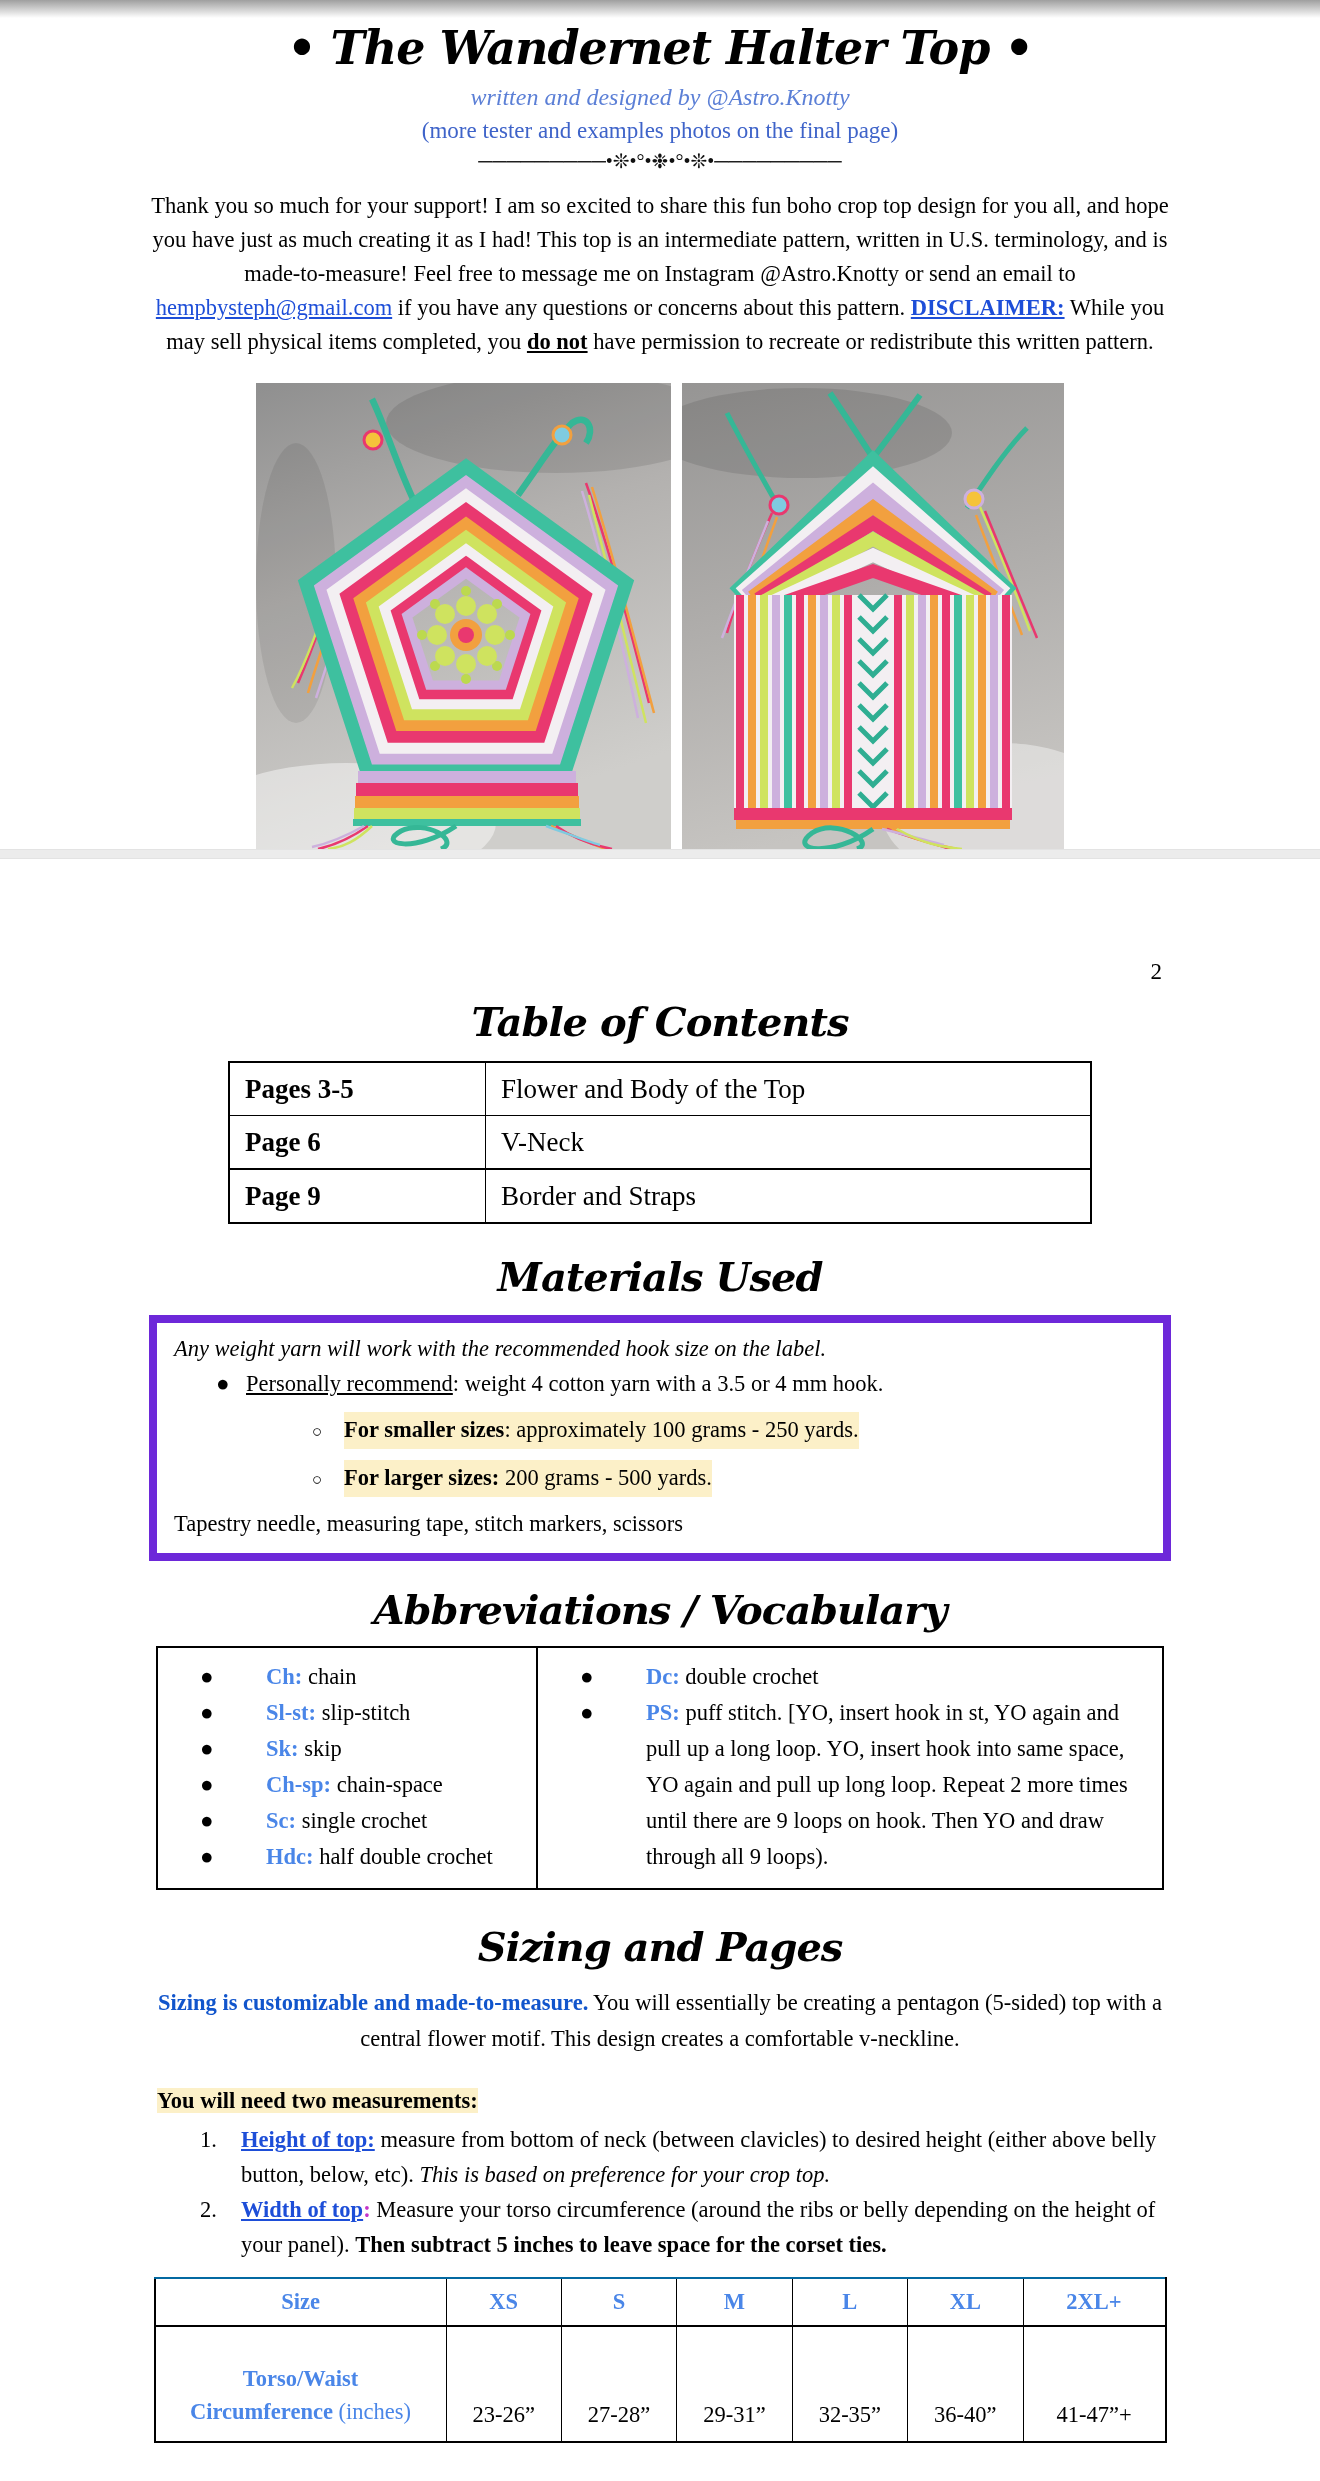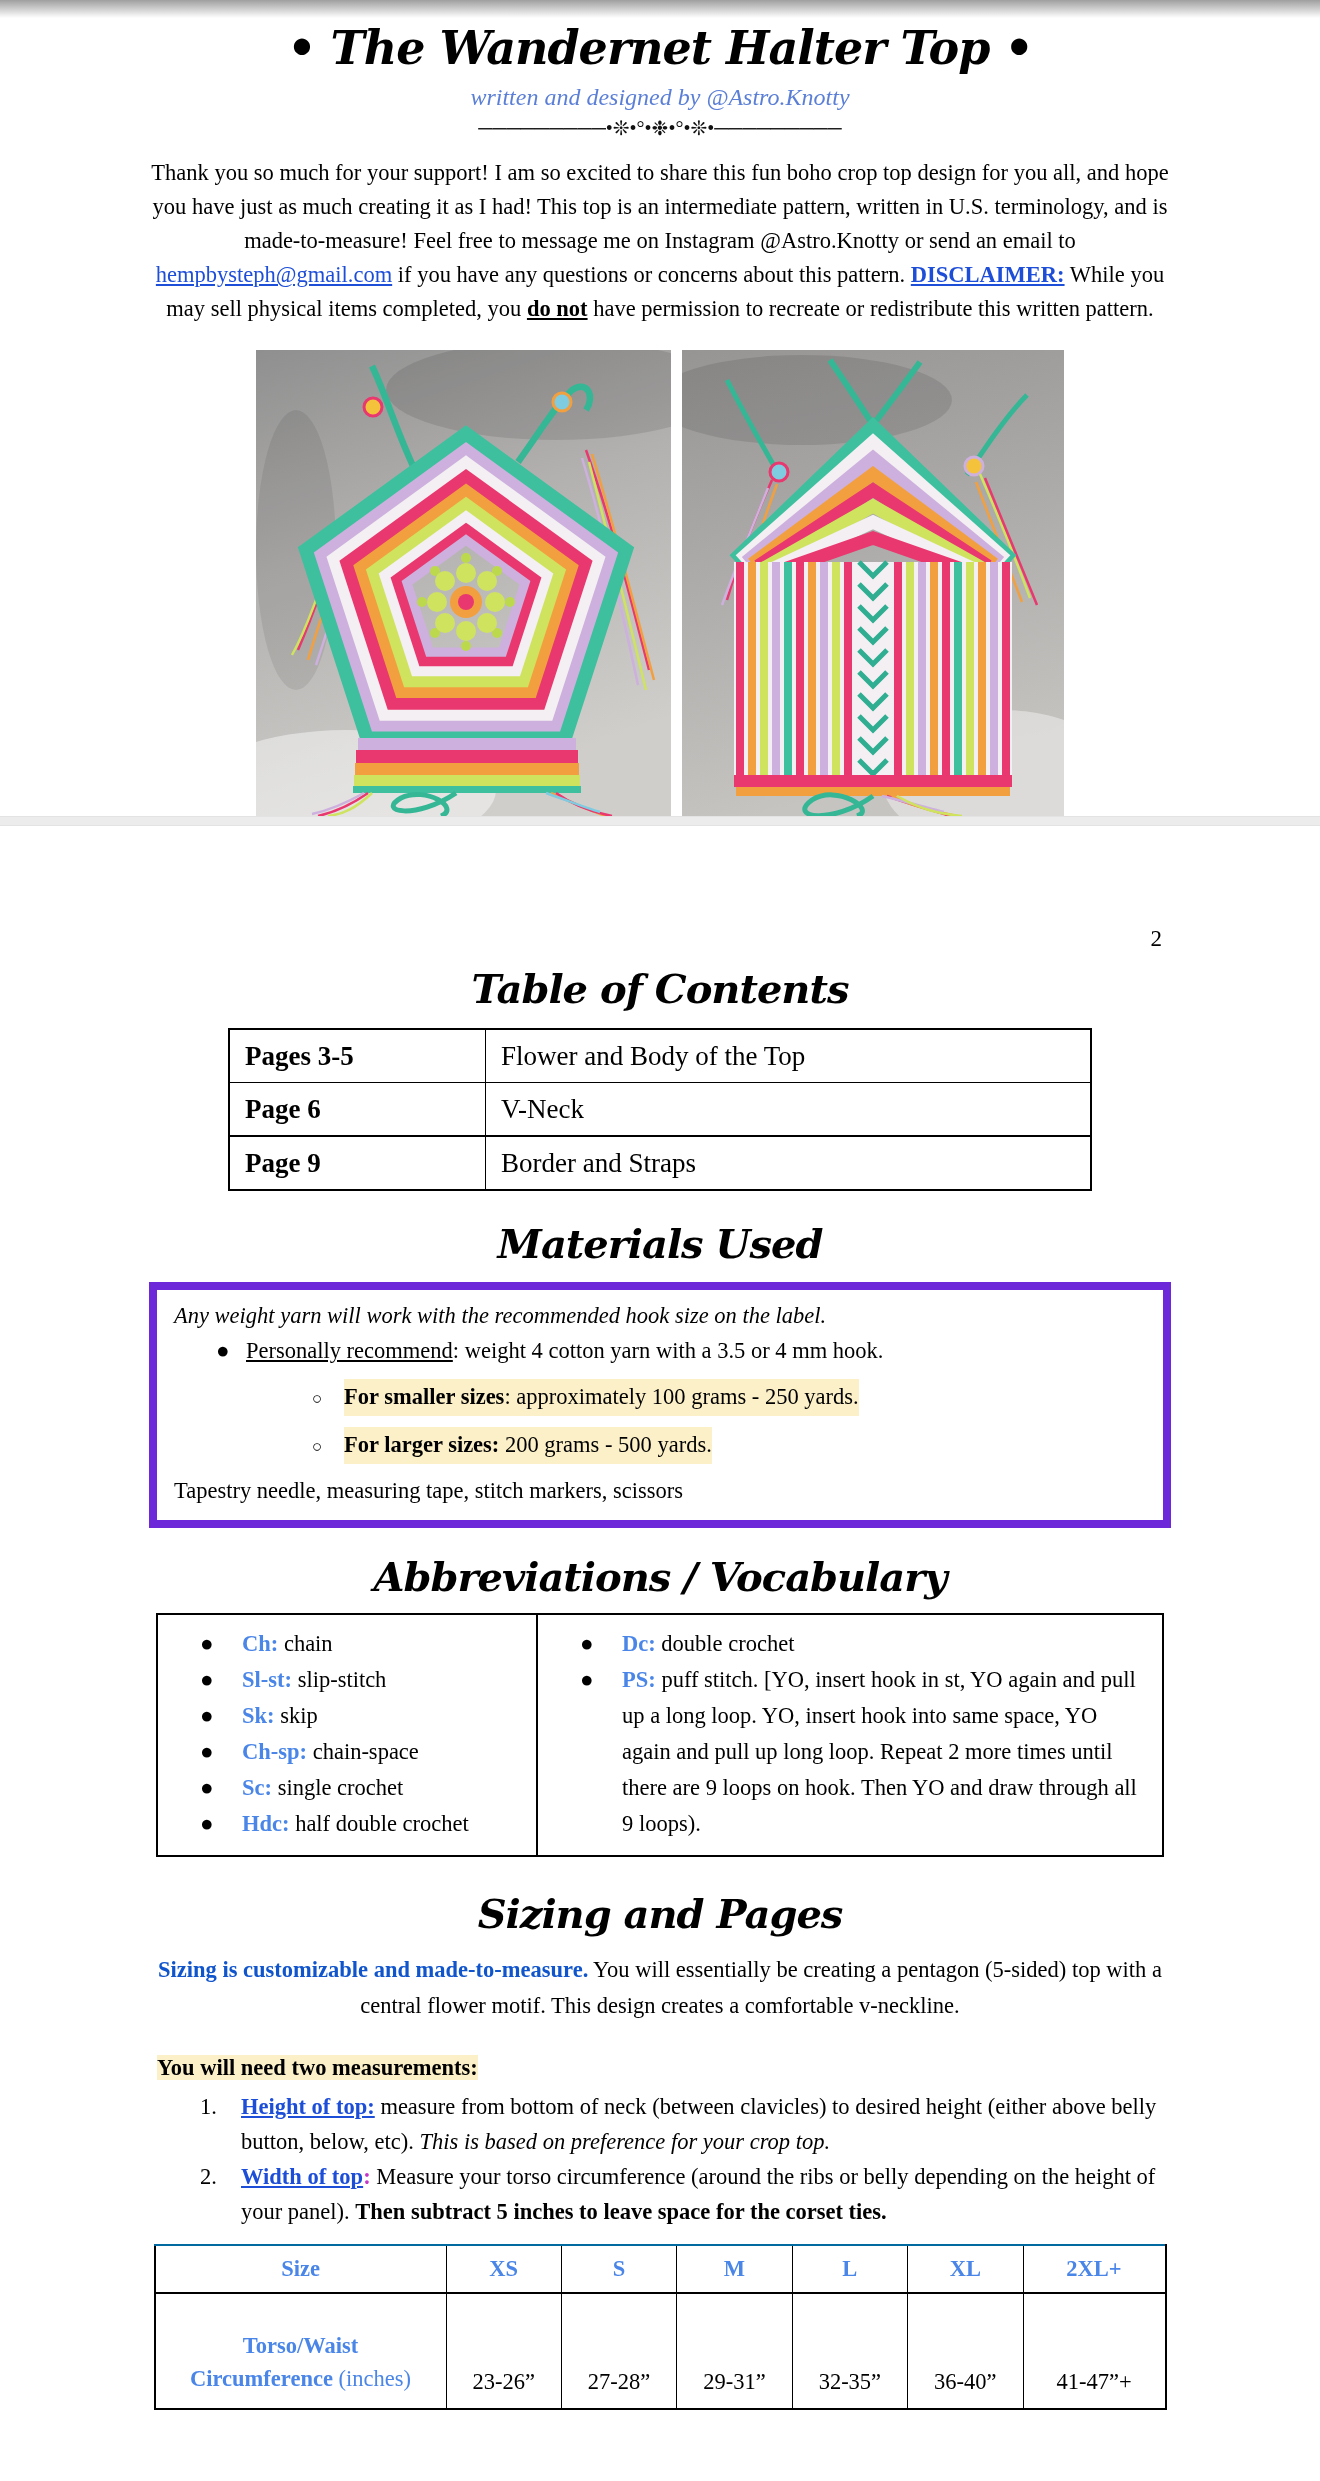--- a/index.html
+++ b/index.html
@@ -42,21 +42,21 @@
   .marker{display:inline-block;width:30px;text-align:left;flex:0 0 auto;}
   .marker.small{font-size:17px;width:32px;padding-top:2px;}
   .hl{background:#fcf0c8;}
 
   .abbr-heading{margin-top:24px;}
   .abbr-table{width:1008px;margin:11px auto 0;font-size:22.5px;line-height:36px;}
   .abbr-table td{border:2px solid #000;vertical-align:top;padding:11px 14px 13px 30px;}
   .abbr-table td:first-child{width:334px;}
   .abbr-item{display:flex;}
   .abbr-blt{flex:0 0 42px;text-align:left;padding-left:12px;}
-  .abbr-text{flex:1;}
+  .abbr-text{flex:1;margin-left:24px;}
   .term{color:#4a86e8;font-weight:bold;}
 
   .sizing-heading{margin-top:32px;}
   .sizing-p{width:1070px;margin:13px auto 0;text-align:center;font-size:22.5px;line-height:36px;}
   .need-line{margin:27px 0 0 157px;font-size:22.5px;font-weight:bold;line-height:33px;}
   .num-list{margin-top:5px;}
   .num-item{display:flex;margin-left:200px;width:965px;font-size:22.5px;line-height:35px;}
   .num{flex:0 0 41px;}
   .num-text{flex:1;}
 
@@ -78,20 +78,21 @@
   .s-mag{color:#c435c9;font-weight:bold;}
 </style>
 </head>
 <body>
 
 <div class="top-shade"></div>
 
 <div class="page">
   <h1 class="script doc-title">• The Wandernet Halter Top •</h1>
   <div class="byline">written and designed by @Astro.Knotty</div>
+  <div class="note">(more tester and examples photos on the final page)</div>
   <div class="divider">─────────•❊•°•❉•°•❊•─────────</div>
 
   <p class="intro"><span>Thank you so much for your support! I am so excited to share this fun boho crop top design for you all, and hope you have just as much creating it as I had! This top is an intermediate pattern, written in U.S. terminology, and is made-to-measure! Feel free to message me on Instagram @Astro.Knotty or send an email to </span><span class="s-link">hempbysteph@gmail.com</span><span> if you have any questions or concerns about this pattern. </span><span class="s-link s-b">DISCLAIMER:</span><span> While you may sell physical items completed, you </span><span class="s-b s-u">do not</span><span> have permission to recreate or redistribute this written pattern.</span></p>
 
   <div class="photos">
 
     <svg class="photo" width="415" height="466" viewBox="0 0 415 466">
       <defs>
         <linearGradient id="bg1" x1="0" y1="0" x2="0.3" y2="1">
           <stop offset="0" stop-color="#8f8f8f"></stop>

